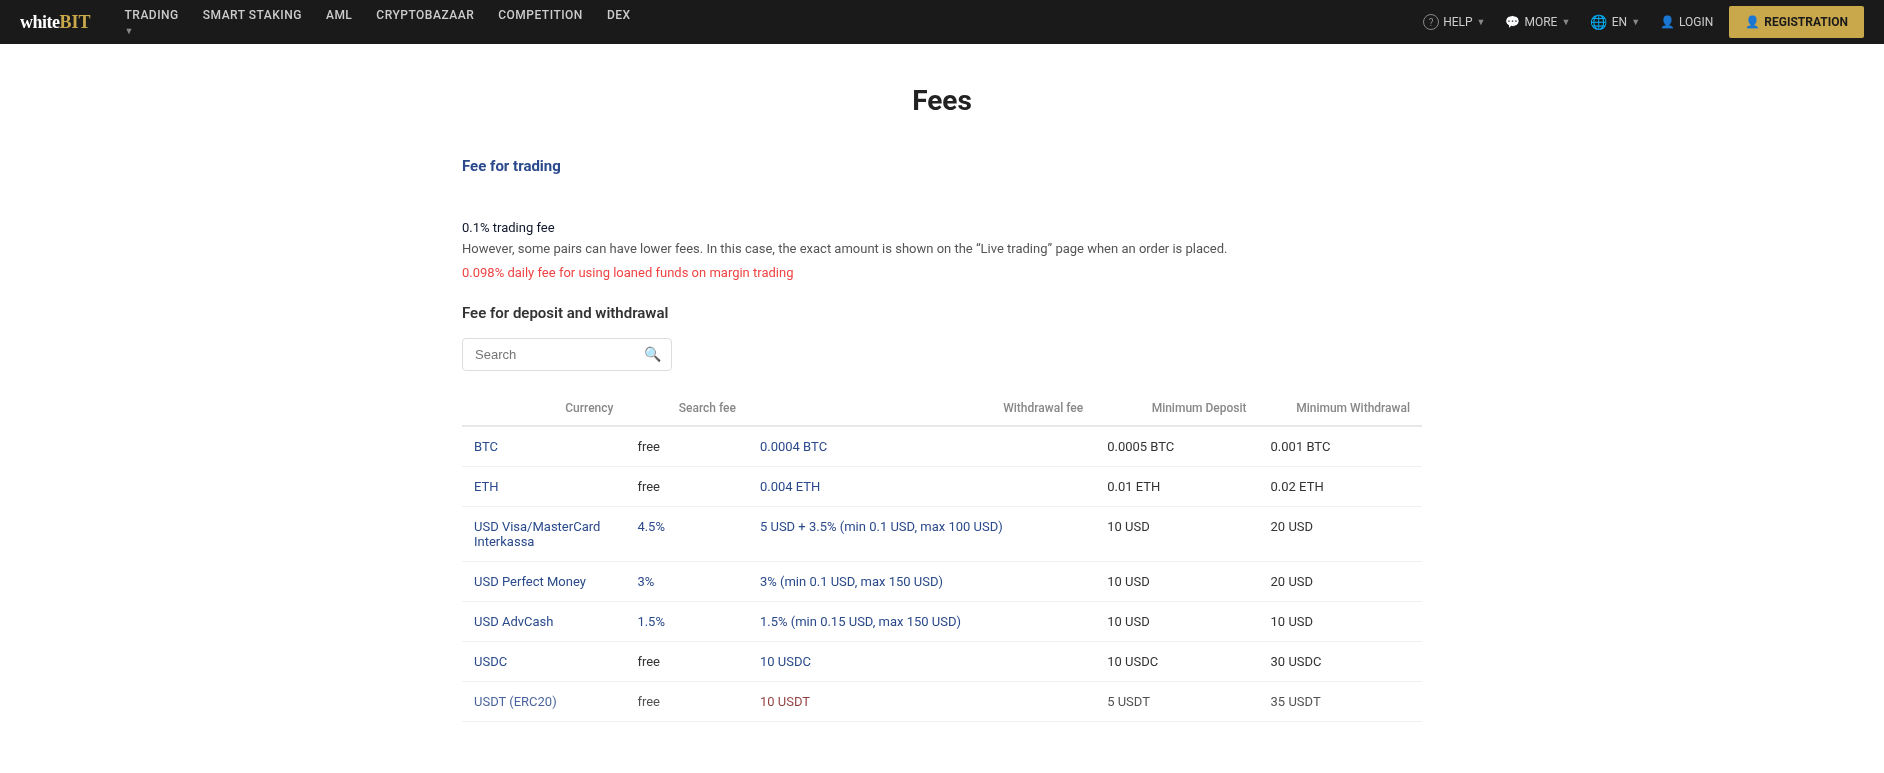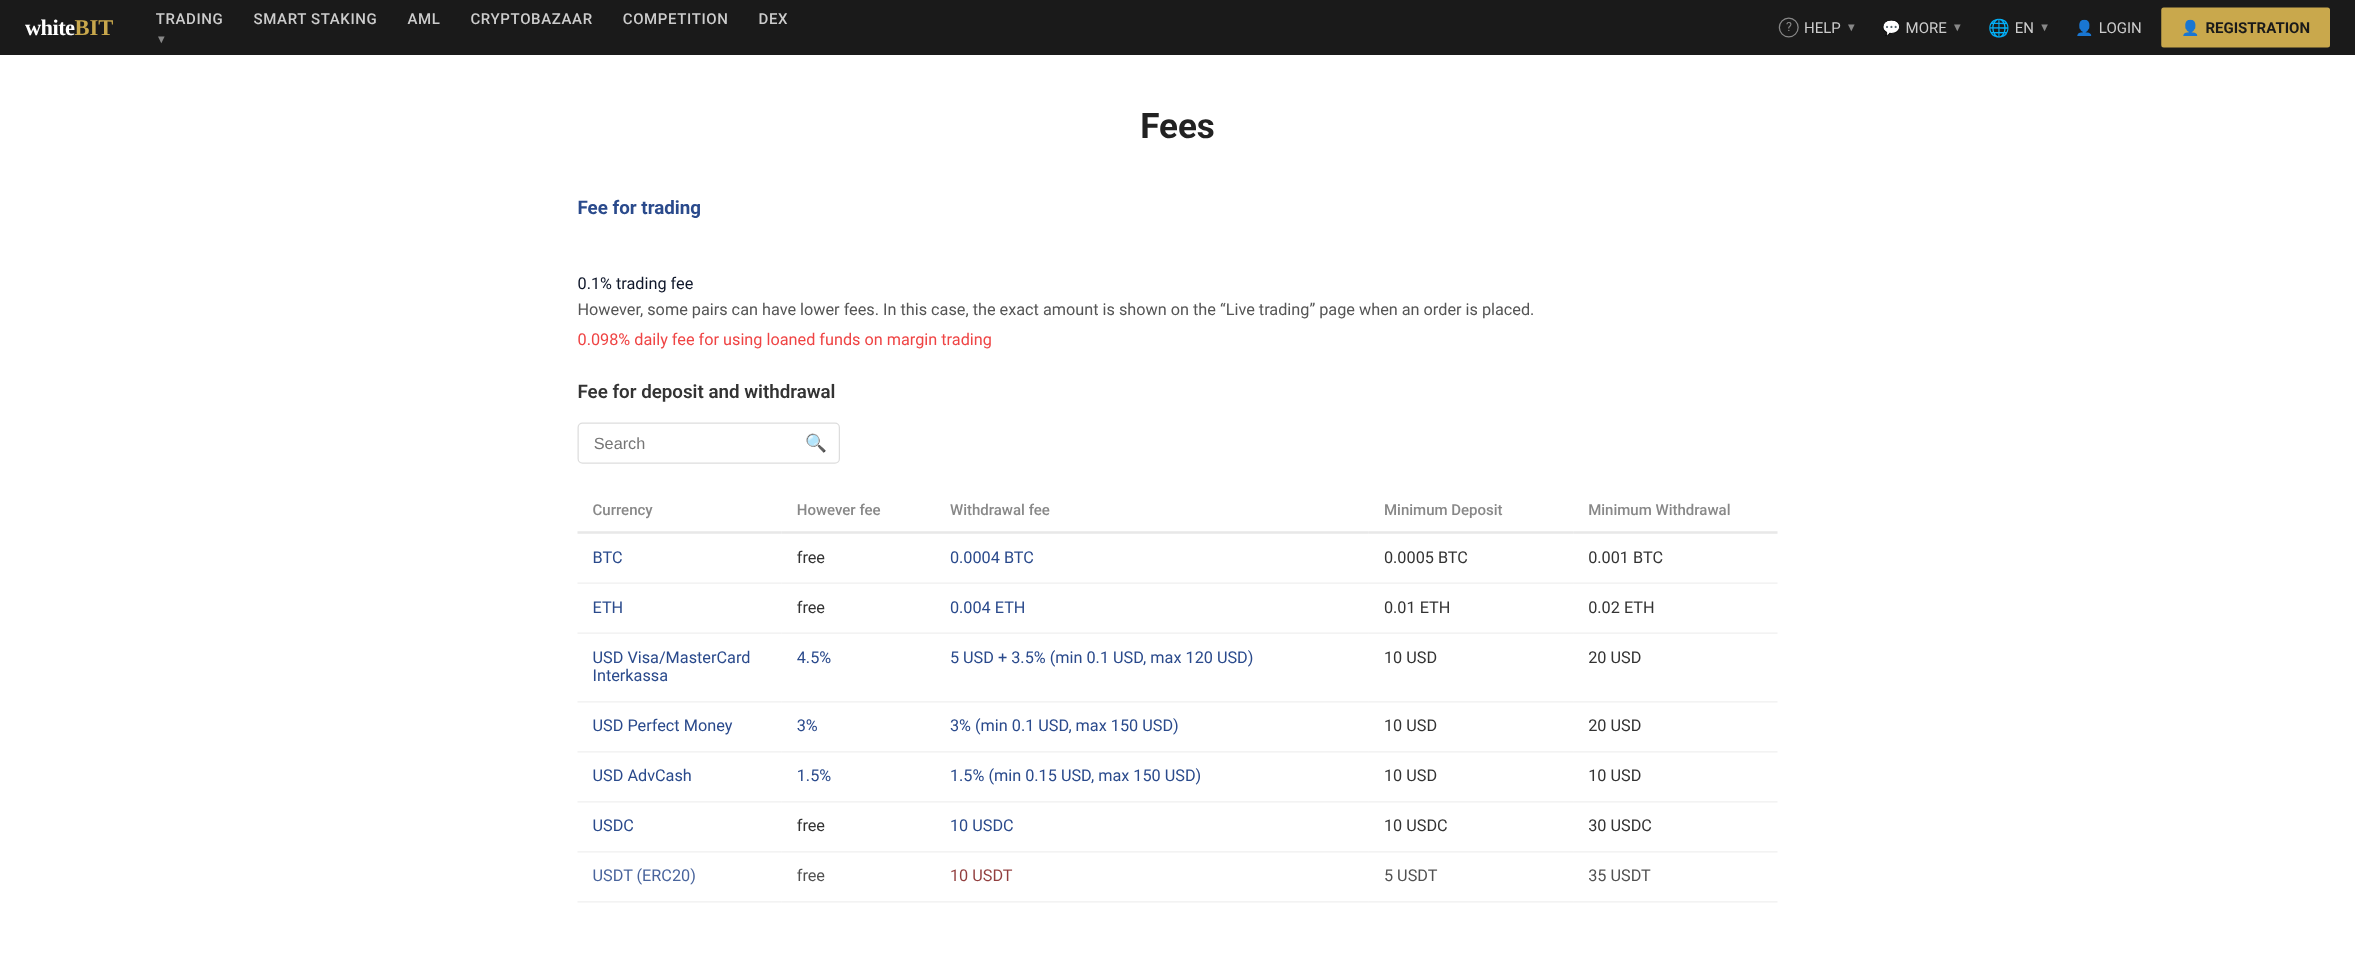--- a/index.html
+++ b/index.html
@@ -148,21 +148,21 @@
     
     .fee-table {
       width: 100%;
       border-collapse: collapse;
       font-size: 13px;
     }
     .fee-table thead tr {
       border-bottom: 2px solid #e8e8e8;
     }
     .fee-table th {
-      text-align: left;
+      text-align: right;
       padding: 10px 12px;
       color: #888;
       font-weight: 500;
       font-size: 12px;
     }
     .fee-table td {
       padding: 12px 12px;
       border-bottom: 1px solid #f0f0f0;
       color: #333;
       vertical-align: top;
@@ -258,21 +258,21 @@
       <input type="text" class="search-input" placeholder="Search" style="">
       <button class="search-icon-btn">
         <span>🔍</span>
       </button>
     </div>
 
     <table class="fee-table">
       <thead>
         <tr>
           <th class="col-currency">Currency</th>
-          <th class="col-deposit">However fee</th>
+          <th class="col-deposit">Search fee</th>
           <th class="col-withdrawal">Withdrawal fee</th>
           <th class="col-min-deposit">Minimum Deposit</th>
           <th class="col-min-withdrawal">Minimum Withdrawal</th>
         </tr>
       </thead>
       <tbody id="table-body">
       <tr>
       <td class="col-currency">
         <a class="currency-link">BTC</a>
       </td>
@@ -288,21 +288,21 @@
       <td class="col-deposit" style="color:#333">free</td>
       <td class="col-withdrawal" style="color:#2a4a8c">0.004 ETH</td>
       <td class="col-min-deposit">0.01 ETH</td>
       <td class="col-min-withdrawal">0.02 ETH</td>
     </tr>
           <tr>
       <td class="col-currency">
         <a class="currency-link">USD Visa/MasterCard Interkassa</a>
       </td>
       <td class="col-deposit" style="color:#2a4a8c">4.5%</td>
-      <td class="col-withdrawal" style="color:#2a4a8c">5 USD + 3.5% (min 0.1 USD, max 120 USD)</td>
+      <td class="col-withdrawal" style="color:#2a4a8c">5 USD + 3.5% (min 0.1 USD, max 100 USD)</td>
       <td class="col-min-deposit">10 USD</td>
       <td class="col-min-withdrawal">20 USD</td>
     </tr>
           <tr>
       <td class="col-currency">
         <a class="currency-link">USD Perfect Money</a>
       </td>
       <td class="col-deposit" style="color:#2a4a8c">3%</td>
       <td class="col-withdrawal" style="color:#2a4a8c">3% (min 0.1 USD, max 150 USD)</td>
       <td class="col-min-deposit">10 USD</td>

